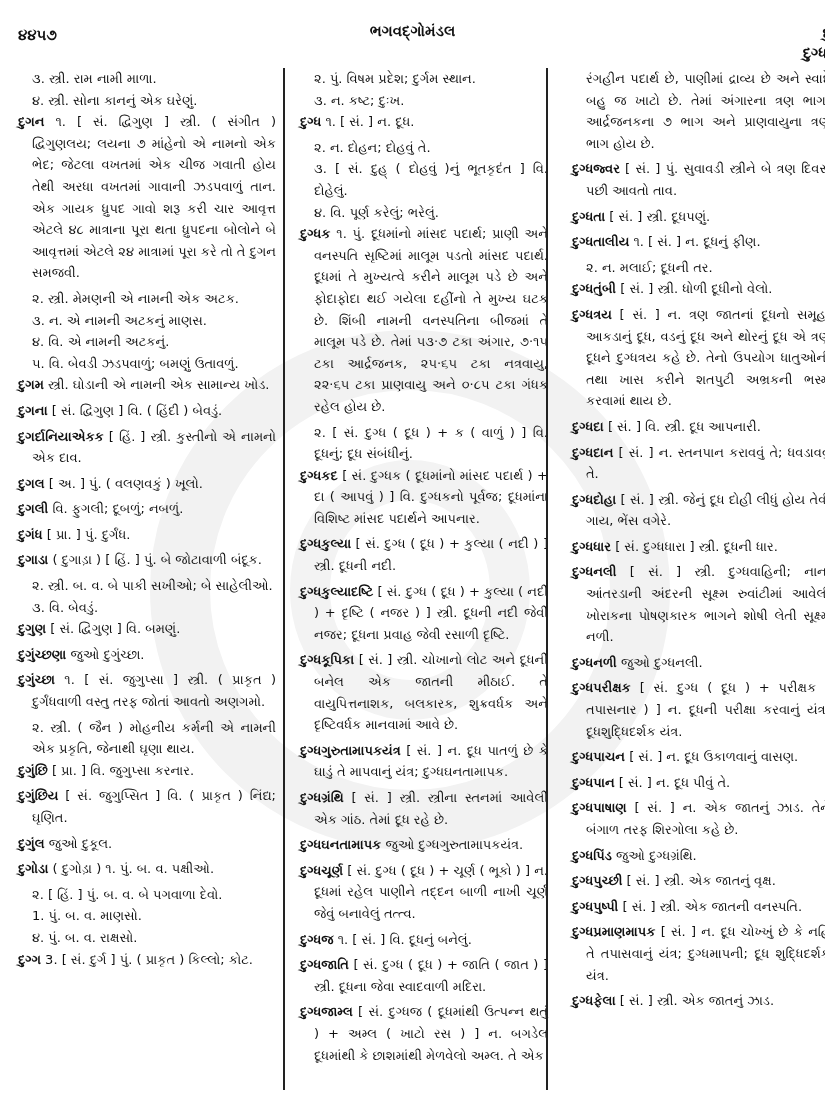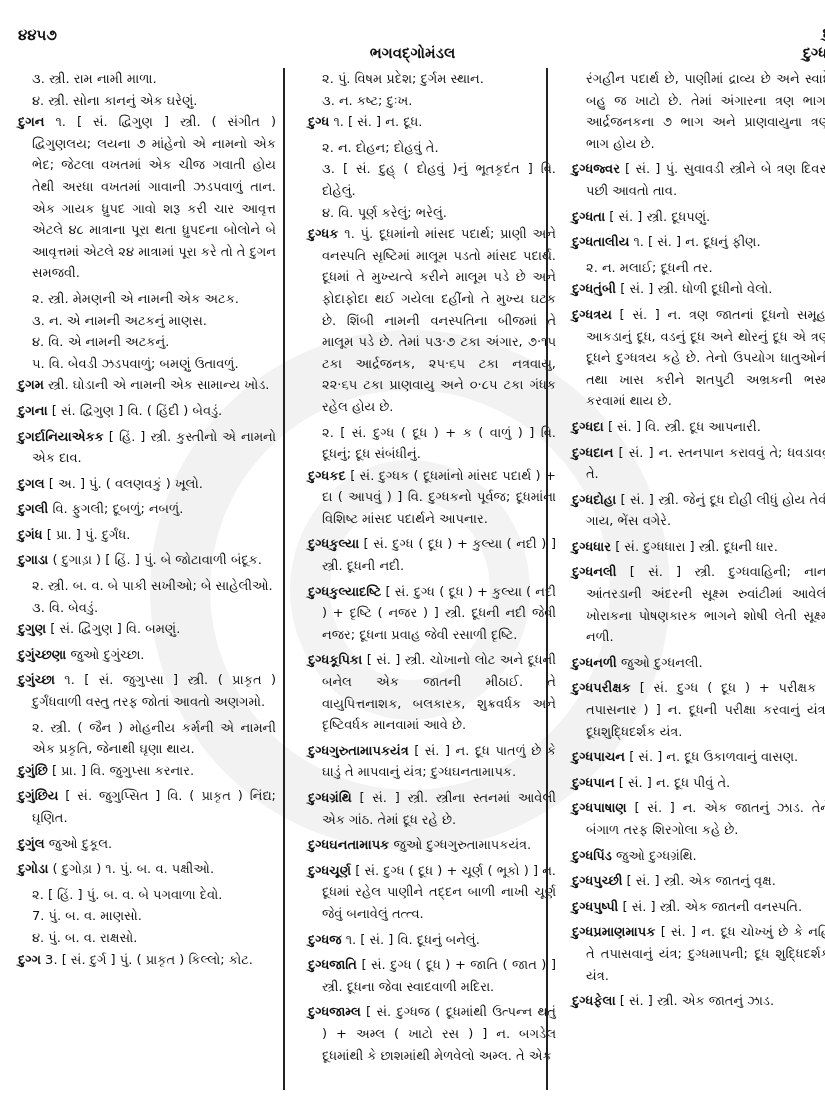--- a/index.html
+++ b/index.html
@@ -10,28 +10,28 @@
   .watermark {
     position:absolute; left:150px; top:330px; width:520px; height:520px; border-radius:50%;
     border:60px solid #f2f2f2; box-sizing:border-box; z-index:0;
   }
   .watermark2 {
     position:absolute; left:290px; top:460px; width:240px; height:260px; border-radius:50%;
     border:40px solid #f3f3f3; box-sizing:border-box; z-index:0;
   }
   .header { position:absolute; top:22px; left:0; width:825px; height:40px; z-index:1;padding-left:40px; }
   .page-num { position:absolute; left:18px; top:4px; font-size:15px; font-weight:bold; }
-  .book-title { position:absolute; left:0; width:825px; text-align:center; top:22px; font-size:15px; font-weight:bold; }
+  .book-title { position:absolute; left:0; width:825px; text-align:center; top:0; font-size:15px; font-weight:bold; }
   .guide-first { position:absolute; right:12px; top:2px; font-size:15px; font-weight:bold; }
   .guide-last { position:absolute; right:12px; top:22px; font-size:15px; font-weight:bold; }
   .col {
     position:absolute; top:68px; z-index:1; font-size:13px; line-height:21.6px;
   }
   .col-1 { left:18px; width:258px; }
-  .col-2 { left:308px; width:248px; }
+  .col-2 { left:300px; width:248px; }
   .col-3 { left:572px; width:258px; }
   .divider { position:absolute; top:68px; width:2px; background:#222; z-index:1; }
   .div-1 { left:283px; height:1022px; }
   .div-2 { left:546px; height:1022px; }
   .entry { margin:0 0 4px 0; text-align:justify; padding-left:14px; text-indent:-14px; }
   .entry.sub { padding-left:14px; text-indent:0; margin-bottom:0; }
   .entry.cont { text-indent:0; padding-left:14px; }
   .hw { font-weight:bold; }
 </style>
 </head>
@@ -66,21 +66,21 @@
     <p class="entry sub"><span>૩. વિ. બેવડું.</span></p>
     <p class="entry"><span class="hw">દુગુણ</span><span> [ સં. દ્વિગુણ ] વિ. બમણું.</span></p>
     <p class="entry"><span class="hw">દુગુંચ્છણા</span><span> જુઓ દુગુંચ્છા.</span></p>
     <p class="entry"><span class="hw">દુગુંચ્છા</span><span> ૧. [ સં. જુગુપ્સા ] સ્ત્રી. ( પ્રાકૃત ) દુર્ગંધવાળી વસ્તુ તરફ જોતાં આવતો અણગમો.</span></p>
     <p class="entry sub"><span>૨. સ્ત્રી. ( જૈન ) મોહનીય કર્મની એ નામની એક પ્રકૃતિ, જેનાથી ઘૃણા થાય.</span></p>
     <p class="entry"><span class="hw">દુગુંછિ</span><span> [ પ્રા. ] વિ. જુગુપ્સા કરનાર.</span></p>
     <p class="entry"><span class="hw">દુગુંછિય</span><span> [ સં. જુગુપ્સિત ] વિ. ( પ્રાકૃત ) નિંદ્ય; ઘૃણિત.</span></p>
     <p class="entry"><span class="hw">દુગુંલ</span><span> જુઓ દુકૂલ.</span></p>
     <p class="entry"><span class="hw">દુગોડા</span><span> ( દુગોડ઼ા ) ૧. પું. બ. વ. પક્ષીઓ.</span></p>
     <p class="entry sub"><span>૨. [ હિં. ] પું. બ. વ. બે પગવાળા દેવો.</span></p>
-    <p class="entry sub"><span>7. પું. બ. વ. માણસો.</span></p>
+    <p class="entry sub"><span>1. પું. બ. વ. માણસો.</span></p>
     <p class="entry sub"><span>૪. પું. બ. વ. રાક્ષસો.</span></p>
     <p class="entry"><span class="hw">દુગ્ગ</span><span> 3. [ સં. દુર્ગ ] પું. ( પ્રાકૃત ) કિલ્લો; કોટ.</span></p>
   </div>
 <div class="divider div-1"></div>
 <div class="col col-2">
     <p class="entry sub"><span>૨. પું. વિષમ પ્રદેશ; દુર્ગમ સ્થાન.</span></p>
     <p class="entry sub"><span>૩. ન. કષ્ટ; દુઃખ.</span></p>
     <p class="entry"><span class="hw">દુગ્ધ</span><span> ૧. [ સં. ] ન. દૂધ.</span></p>
     <p class="entry sub"><span>૨. ન. દોહન; દોહવું તે.</span></p>
     <p class="entry sub"><span>૩. [ સં. દુહ્ ( દોહવું )નું ભૂતકૃદંત ] વિ. દોહેલું.</span></p>

